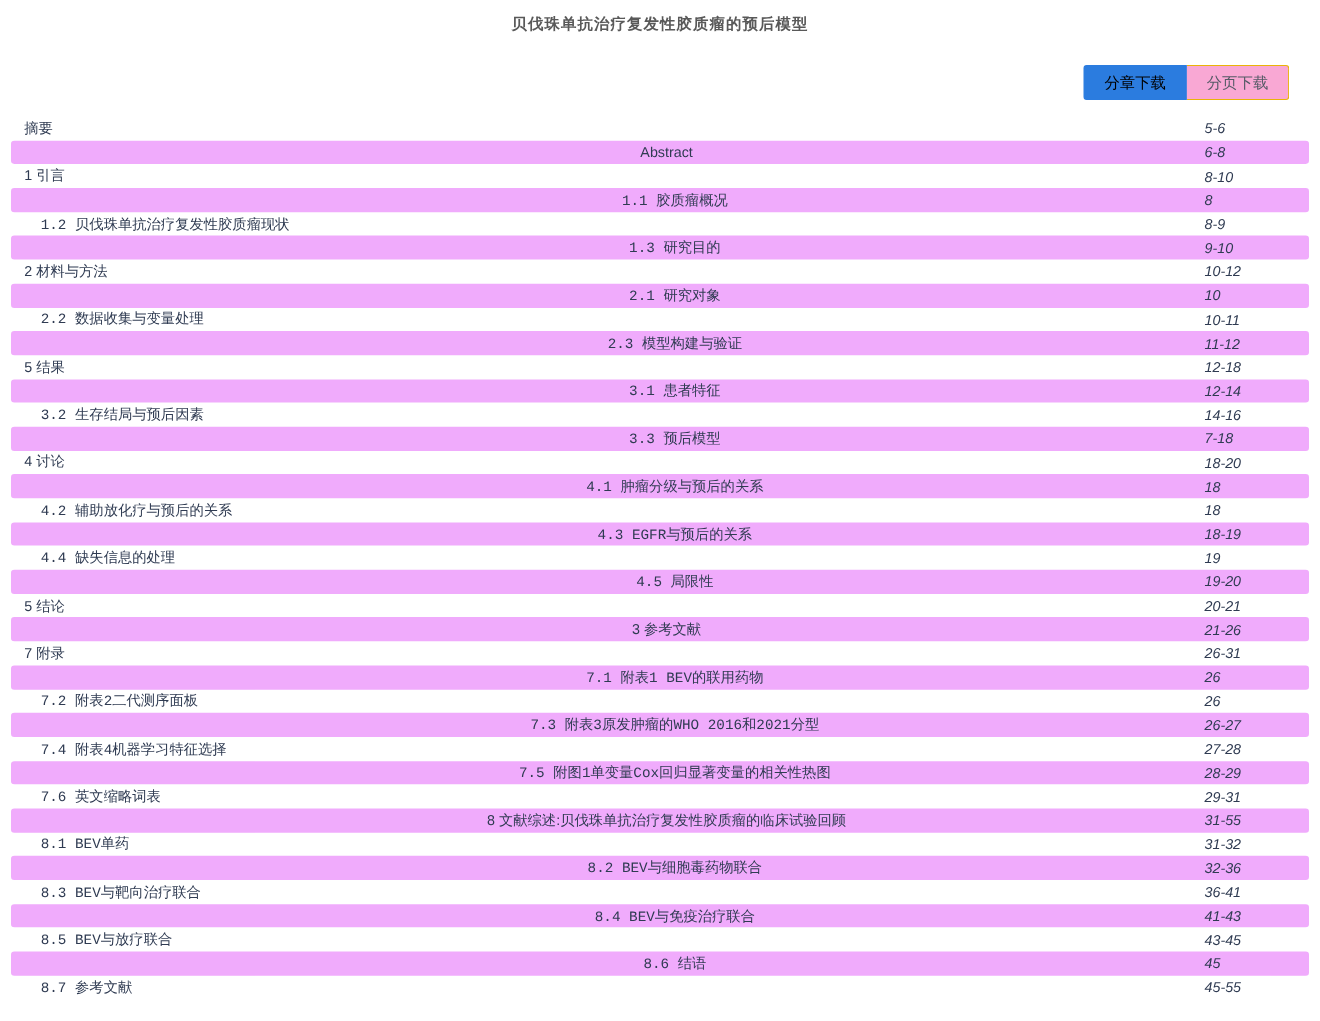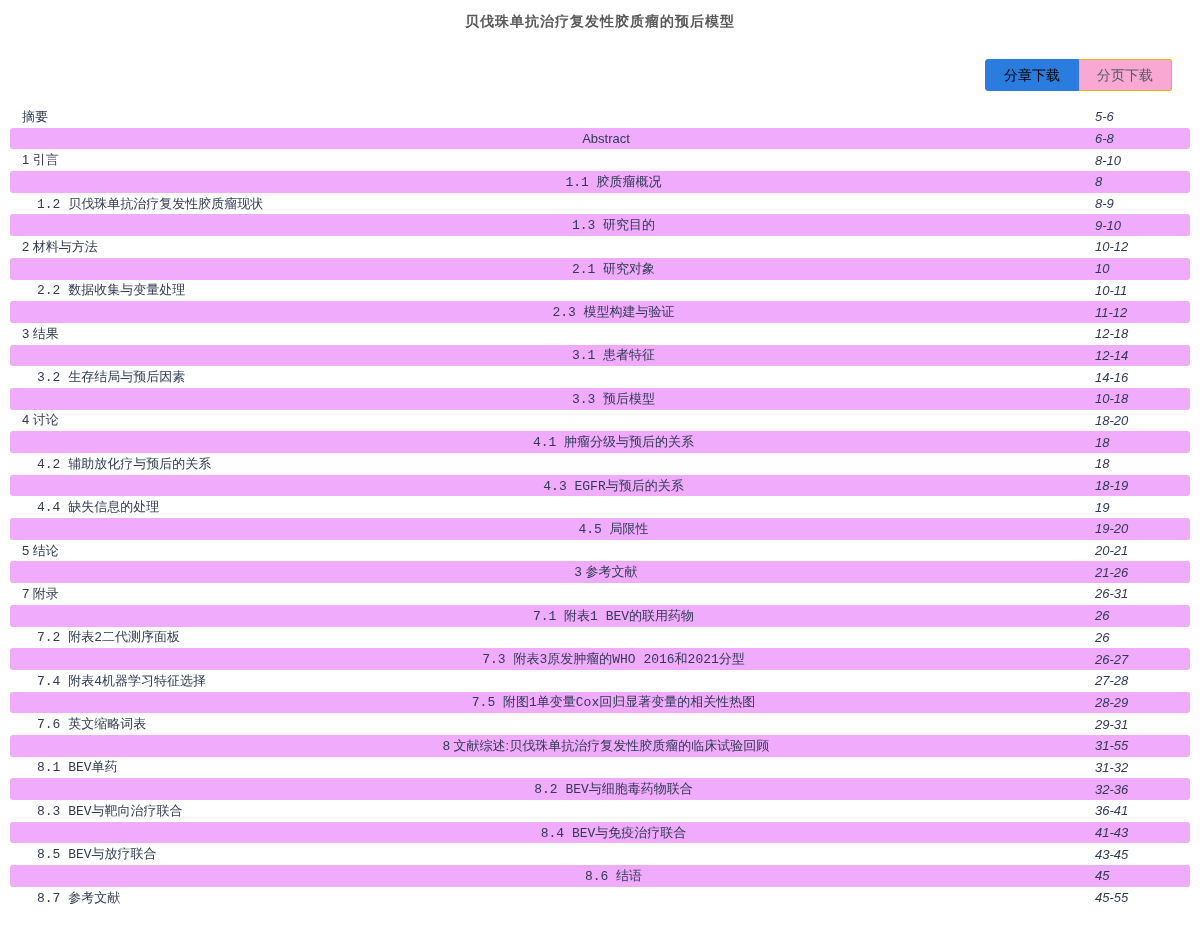--- a/index.html
+++ b/index.html
@@ -122,37 +122,37 @@
     <span class="label">2.2 数据收集与变量处理</span>
     <span class="pages">10-11</span>
   </div>
 
   <div class="row level-2 alt">
     <span class="label">2.3 模型构建与验证</span>
     <span class="pages">11-12</span>
   </div>
 
   <div class="row level-1">
-    <span class="label">3 结果</span>
+    <span class="label">5 结果</span>
     <span class="pages">12-18</span>
   </div>
 
   <div class="row level-2 alt">
     <span class="label">3.1 患者特征</span>
     <span class="pages">12-14</span>
   </div>
 
   <div class="row level-2">
     <span class="label">3.2 生存结局与预后因素</span>
     <span class="pages">14-16</span>
   </div>
 
   <div class="row level-2 alt">
     <span class="label">3.3 预后模型</span>
-    <span class="pages">10-18</span>
+    <span class="pages">7-18</span>
   </div>
 
   <div class="row level-1">
     <span class="label">4 讨论</span>
     <span class="pages">18-20</span>
   </div>
 
   <div class="row level-2 alt">
     <span class="label">4.1 肿瘤分级与预后的关系</span>
     <span class="pages">18</span>

